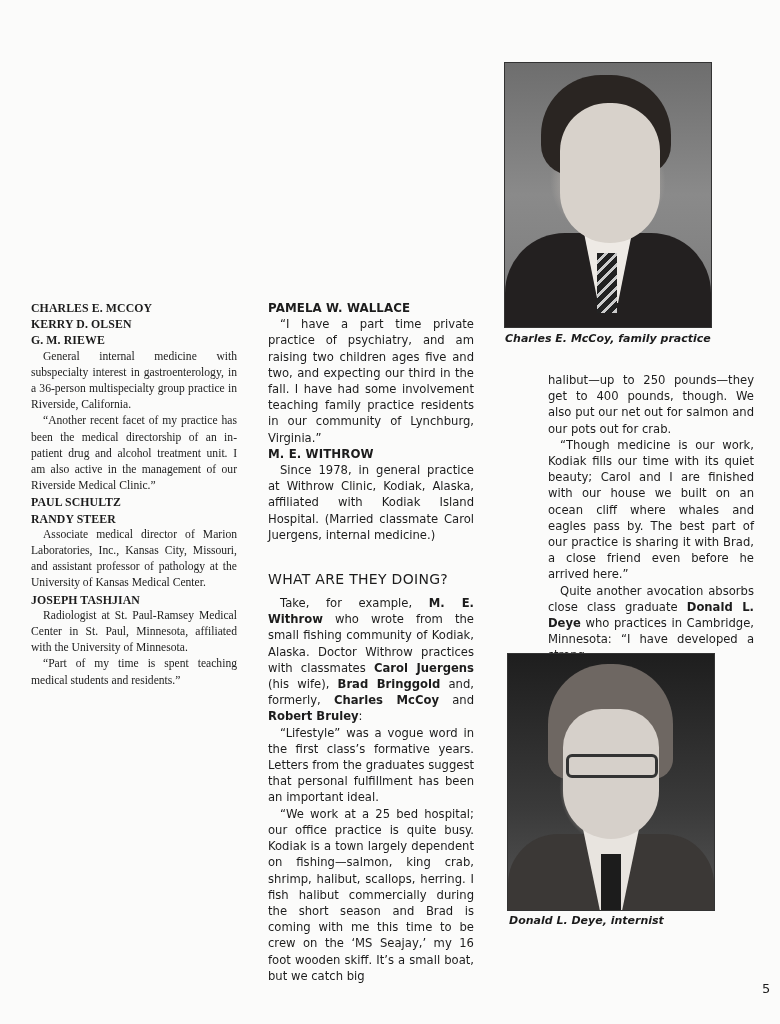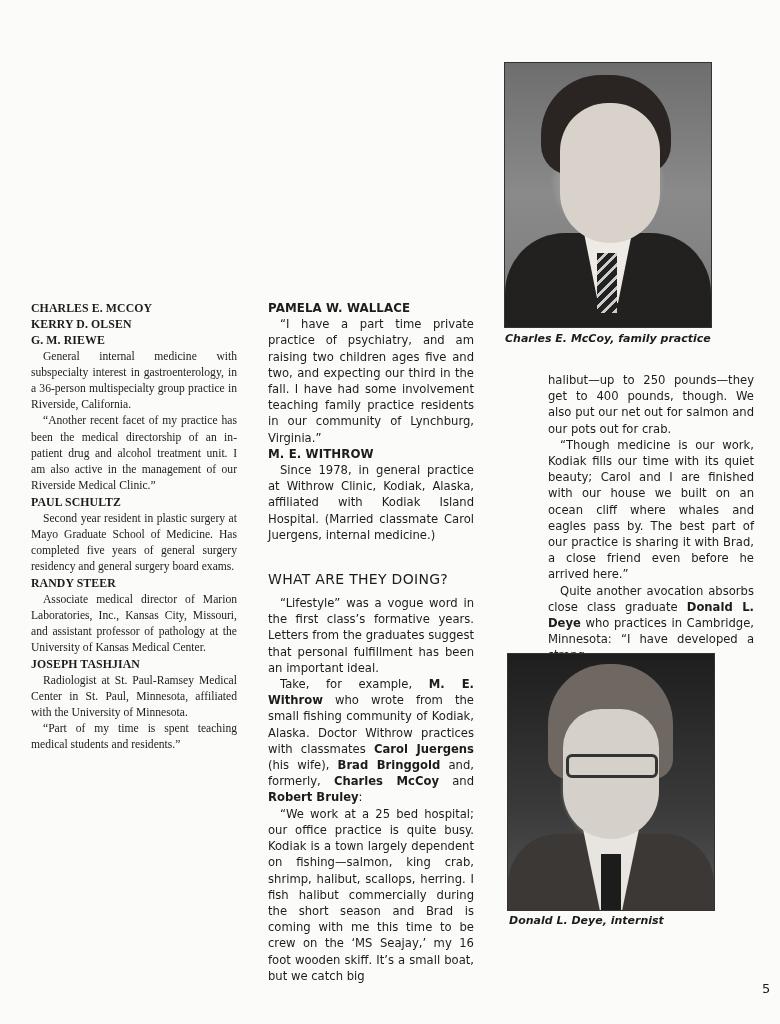--- a/index.html
+++ b/index.html
@@ -42,36 +42,35 @@
 </head>
 <body>
 
 <div class="col" id="col1">
   <h3>CHARLES E. MCCOY</h3>
   <h3>KERRY D. OLSEN</h3>
   <h3>G. M. RIEWE</h3>
   <p>General internal medicine with subspecialty interest in gastroenterology, in a 36-person multi­specialty group practice in Riverside, California.</p>
   <p>“Another recent facet of my practice has been the medical directorship of an in-patient drug and alcohol treatment unit. I am also active in the management of our Riverside Medical Clinic.”</p>
   <h3>PAUL SCHULTZ</h3>
-  <p>Second year resident in plastic surgery at Mayo Graduate School of Medicine. Has completed five years of general surgery residency and general surgery board exams.</p>
   <h3>RANDY STEER</h3>
   <p>Associate medical director of Marion Laboratories, Inc., Kansas City, Missouri, and assistant professor of pathology at the University of Kansas Medical Center.</p>
   <h3>JOSEPH TASHJIAN</h3>
   <p>Radiologist at St. Paul-Ramsey Medical Center in St. Paul, Minnesota, affiliated with the University of Minnesota.</p>
   <p>“Part of my time is spent teaching medical students and residents.”</p>
 </div>
 
 <div class="col" id="col2">
   <h3>PAMELA W. WALLACE</h3>
   <p>“I have a part time private practice of psychiatry, and am raising two children ages five and two, and expecting our third in the fall. I have had some involvement teaching family practice residents in our community of Lynchburg, Virginia.”</p>
   <h3>M. E. WITHROW</h3>
   <p>Since 1978, in general practice at Withrow Clinic, Kodiak, Alaska, affiliated with Kodiak Island Hospital. (Married classmate Carol Juergens, internal medicine.)</p>
   <p class="section-title">WHAT ARE THEY DOING?</p>
+  <p><span>Take, for example, </span><b>M. E. Withrow</b><span> who wrote from the small fishing community of Kodiak, Alaska. Doctor Withrow practices with classmates </span><b>Carol Juergens</b><span> (his wife), </span><b>Brad Bringgold</b><span> and, formerly, </span><b>Charles McCoy</b><span> and </span><b>Robert Bruley</b><span>:</span></p>
   <p>“Lifestyle” was a vogue word in the first class’s formative years. Letters from the graduates suggest that personal fulfillment has been an important ideal.</p>
-  <p><span>Take, for example, </span><b>M. E. Withrow</b><span> who wrote from the small fishing community of Kodiak, Alaska. Doctor Withrow practices with classmates </span><b>Carol Juergens</b><span> (his wife), </span><b>Brad Bringgold</b><span> and, formerly, </span><b>Charles McCoy</b><span> and </span><b>Robert Bruley</b><span>:</span></p>
   <p>“We work at a 25 bed hospital; our office practice is quite busy. Kodiak is a town largely dependent on fishing—salmon, king crab, shrimp, halibut, scallops, herring. I fish halibut commercially during the short season and Brad is coming with me this time to be crew on the ‘MS Seajay,’ my 16 foot wooden skiff. It’s a small boat, but we catch big</p>
 </div>
 
 <div class="col" id="col3">
   <p style="text-indent:0">halibut—up to 250 pounds—they get to 400 pounds, though. We also put our net out for salmon and our pots out for crab.</p>
   <p>“Though medicine is our work, Kodiak fills our time with its quiet beauty; Carol and I are finished with our house we built on an ocean cliff where whales and eagles pass by. The best part of our practice is sharing it with Brad, a close friend even before he arrived here.”</p>
   <p><span>Quite another avocation absorbs close class graduate </span><b>Donald L. Deye</b><span> who practices in Cambridge, Minnesota: “I have developed a strong</span></p>
 </div>
 
 <div class="photo" id="photo1">

